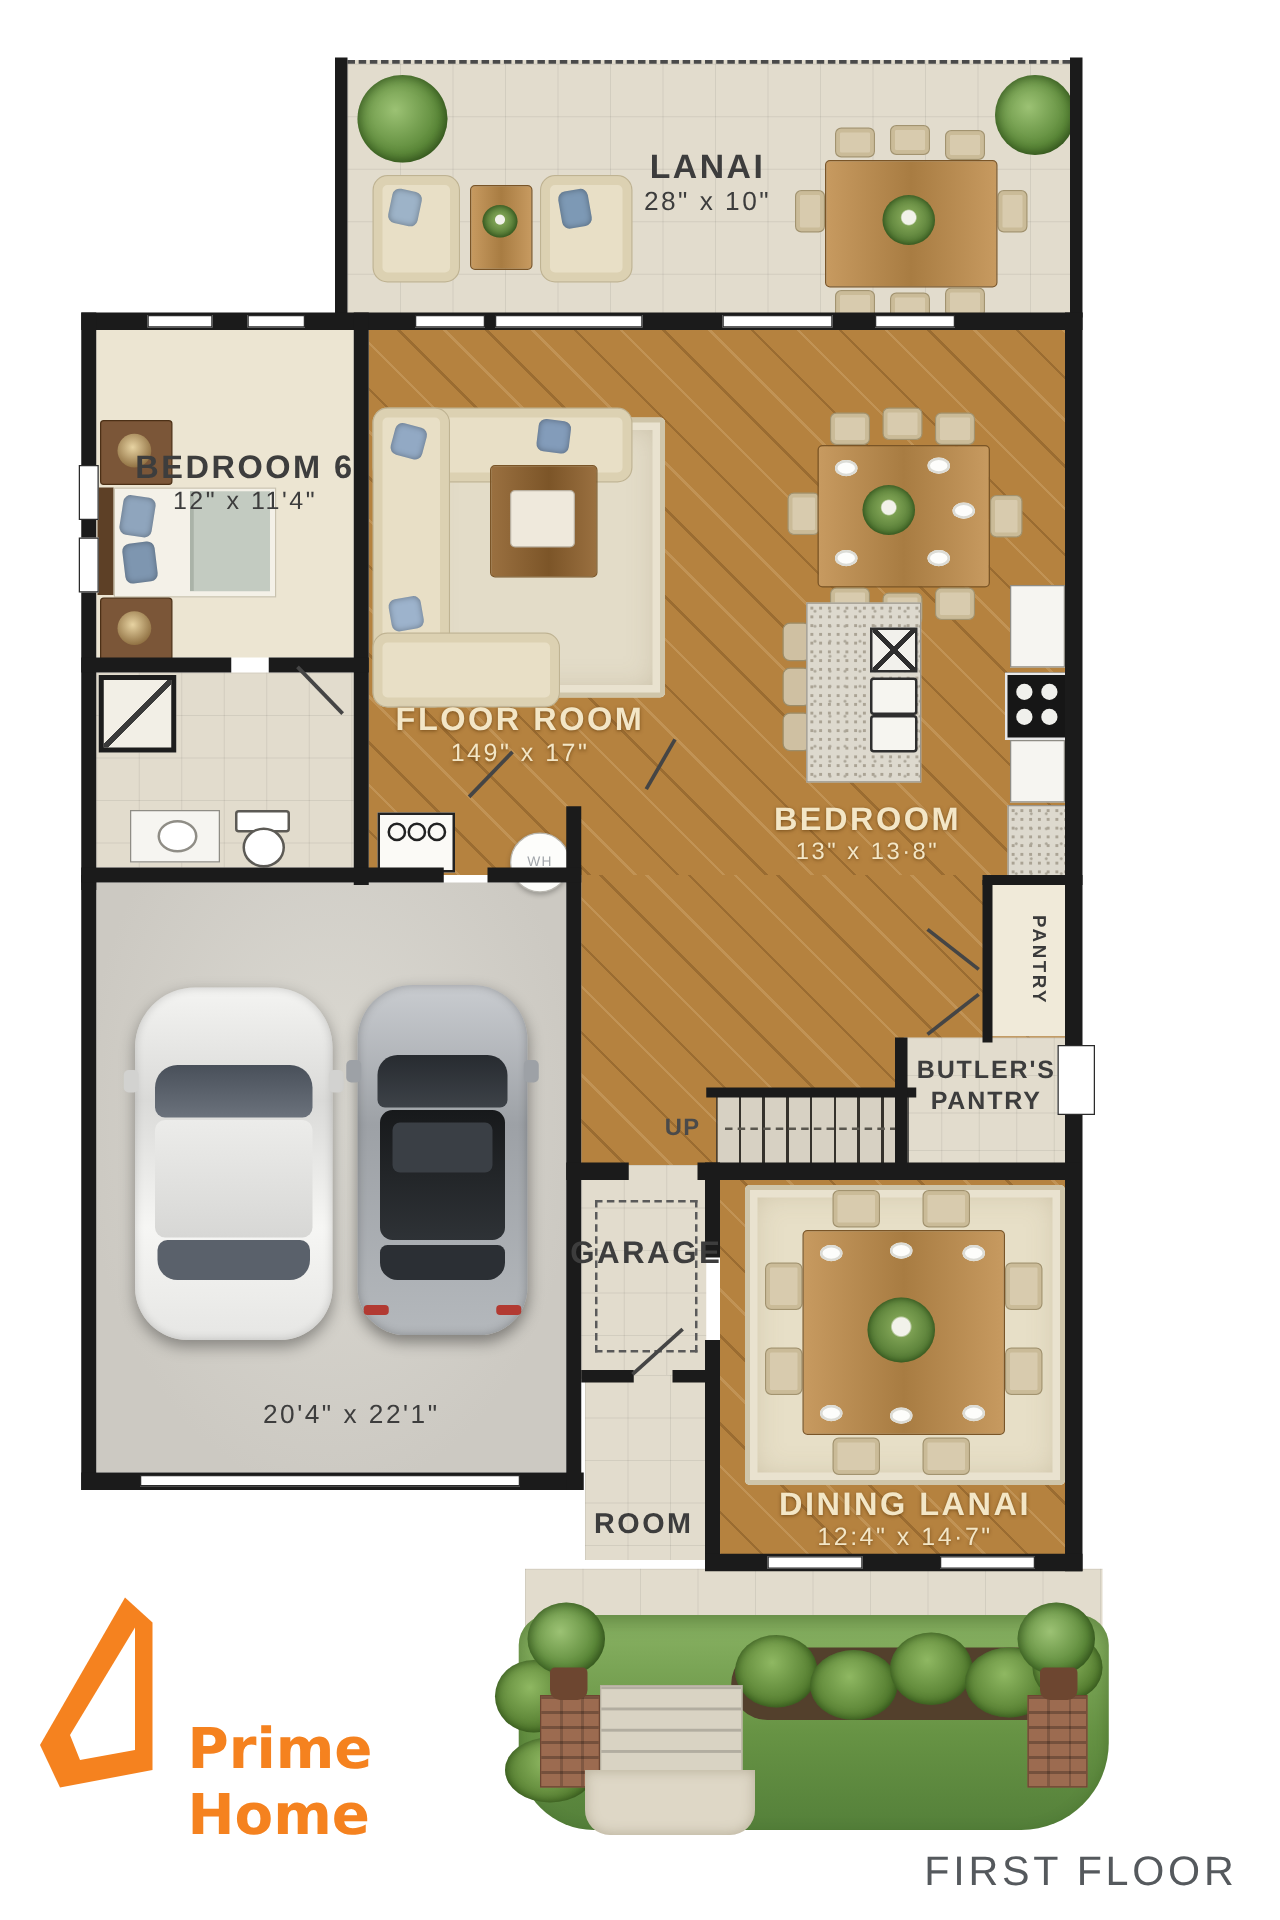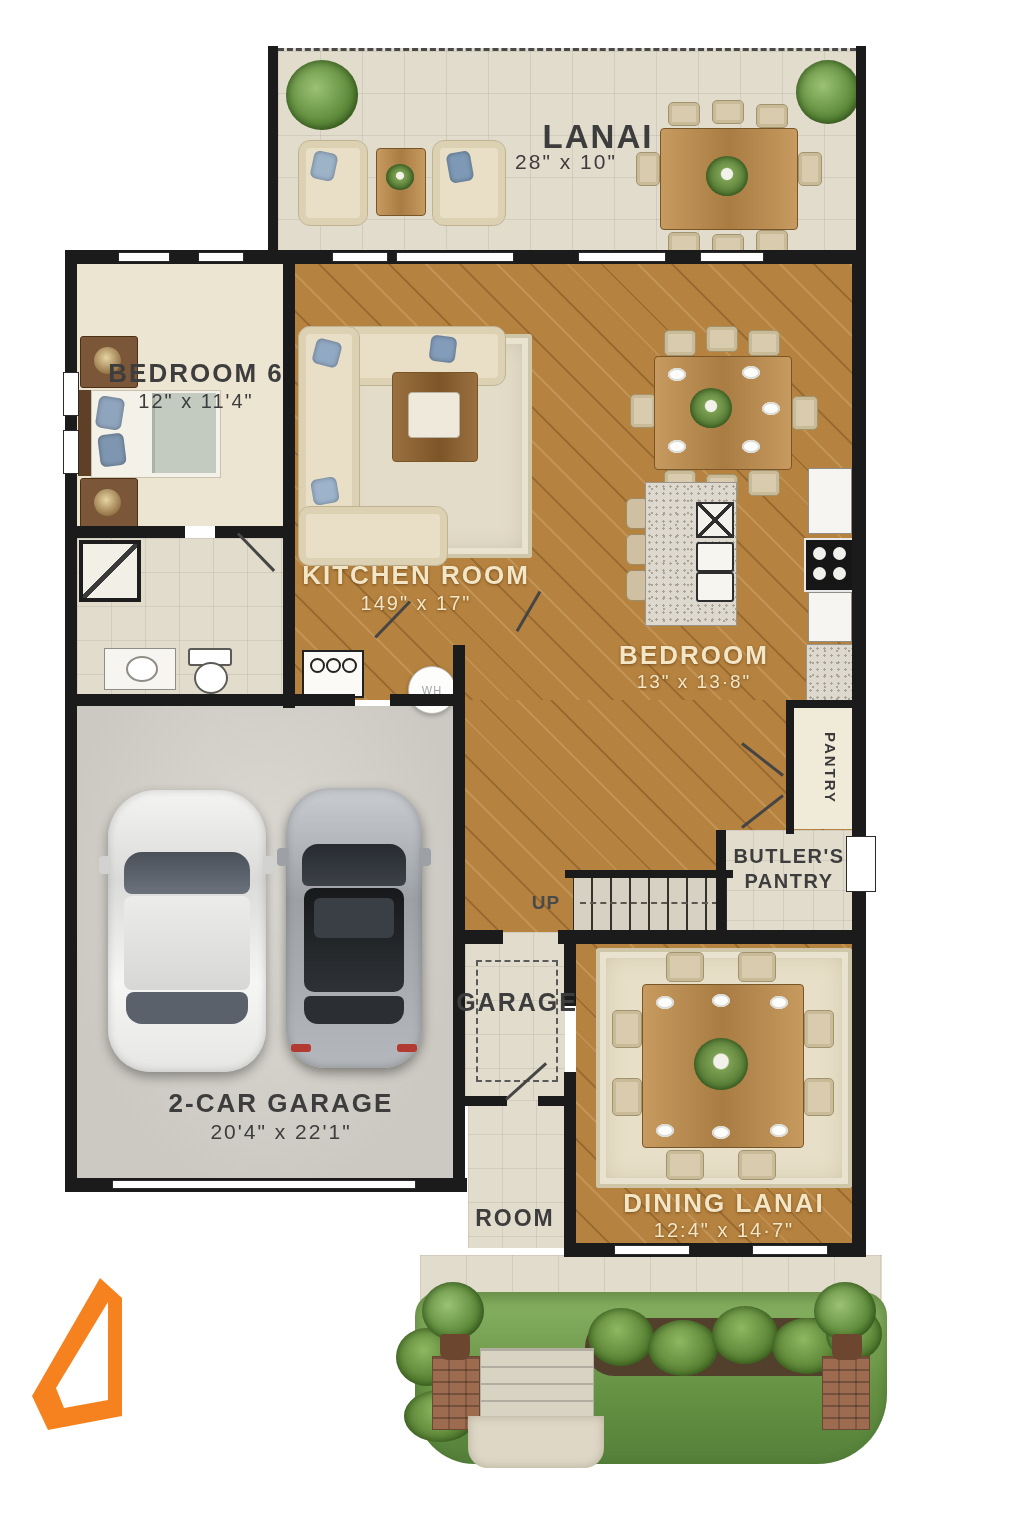--- a/index.html
+++ b/index.html
@@ -243,42 +243,41 @@
   <div class="win" style="left:752px;top:1245px;width:76px;height:10px;"></div>
   <div class="win" style="left:112px;top:1180px;width:304px;height:9px;"></div>
 
   <div class="door-line" style="left:238px;top:532px;width:52px;transform:rotate(46deg);"></div>
   <div class="door-line" style="left:410px;top:600px;width:50px;transform:rotate(134deg);"></div>
   <div class="door-line" style="left:742px;top:742px;width:52px;transform:rotate(38deg);"></div>
   <div class="door-line" style="left:742px;top:826px;width:52px;transform:rotate(-38deg);"></div>
   <div class="door-line" style="left:506px;top:1098px;width:54px;transform:rotate(-42deg);"></div>
   <div class="door-line" style="left:540px;top:590px;width:46px;transform:rotate(120deg);"></div>
 
-  <div class="label" style="left:598px;top:118px;font-size:33px;">LANAI</div>
+  <div class="label" style="left:566px;top:118px;font-size:27px;">LANAI</div>
   <div class="label dims" style="left:566px;top:150px;font-size:21px;font-weight:500;">28" x 10"</div>
 
   <div class="label" style="left:196px;top:358px;font-size:26px;">BEDROOM 6</div>
   <div class="label dims" style="left:196px;top:390px;font-size:20px;font-weight:500;">12" x 11'4"</div>
 
-  <div class="label light" style="left:416px;top:560px;font-size:26px;">KITCHEN ROOM</div>
+  <div class="label light" style="left:416px;top:560px;font-size:26px;">FLOOR ROOM</div>
   <div class="label light dims" style="left:416px;top:592px;font-size:20px;font-weight:500;">149" x 17"</div>
 
   <div class="label light" style="left:694px;top:640px;font-size:26px;">BEDROOM</div>
   <div class="label light dims" style="left:694px;top:671px;font-size:19px;font-weight:500;">13" x 13·8"</div>
 
   <div class="label" style="left:789px;top:845px;font-size:20px;letter-spacing:1.5px;">BUTLER'S</div>
   <div class="label" style="left:789px;top:870px;font-size:20px;letter-spacing:1.5px;">PANTRY</div>
 
   <div class="label" style="left:822px;top:716px;font-size:15px;letter-spacing:2px;transform:none;writing-mode:vertical-rl;height:104px;color:#3a3a3a;">PANTRY</div>
 
   <div class="label" style="left:546px;top:892px;font-size:19px;letter-spacing:1px;color:#4a4a4a;">UP</div>
 
   <div class="label" style="left:517px;top:988px;font-size:25px;">GARAGE</div>
 
-  <div class="label" style="left:281px;top:1088px;font-size:26px;">2-CAR GARAGE</div>
   <div class="label dims" style="left:281px;top:1120px;font-size:21px;font-weight:500;">20'4" x 22'1"</div>
 
   <div class="label" style="left:515px;top:1205px;font-size:23px;">ROOM</div>
 
   <div class="label light" style="left:724px;top:1188px;font-size:26px;">DINING LANAI</div>
   <div class="label light dims" style="left:724px;top:1219px;font-size:20px;font-weight:500;">12:4" x 14·7"</div>
 
   <div class="abs" style="left:415px;top:1292px;width:472px;height:172px;border-radius:24px 24px 70px 60px;
               background:linear-gradient(180deg,#8ab364,#679344 55%,#54803a);box-shadow:inset 0 6px 14px rgba(30,60,10,.35);"></div>
   <div class="abs" style="left:585px;top:1318px;width:282px;height:58px;border-radius:30px;background:#53402c;"></div>
@@ -297,16 +296,18 @@
   <div class="abs" style="left:832px;top:1334px;width:30px;height:26px;background:#6d4630;border-radius:4px 4px 8px 8px;"></div>
   <div class="abs" style="left:480px;top:1348px;width:112px;height:68px;background-color:#d9d3c3;
               background-image:linear-gradient(rgba(0,0,0,.18) 2px,transparent 2px);background-size:100% 17px;border:1px solid #b6b0a0;"></div>
   <div class="abs" style="left:468px;top:1416px;width:136px;height:52px;background:#ded7c6;border-radius:0 0 20px 20px;box-shadow:inset 0 0 10px rgba(120,110,80,.4);"></div>
 
   <div class="abs" style="left:22px;top:1262px;width:400px;height:170px;">
     <svg width="118" height="158" viewBox="0 0 118 158" style="position:absolute;left:0;top:12px;">
       <polygon points="10,122 78,4 100,24 100,142 26,156" fill="#f5821f"></polygon>
       <polygon points="34,114 86,28 86,126 42,134" fill="#ffffff"></polygon>
     </svg>
-  </div>
-
+    <div style="position:absolute;left:128px;top:110px;font-size:45px;font-weight:600;color:#f5821f;font-family:'DejaVu Sans',sans-serif;">Prime Home</div>
+  </div>
+
+  <div style="position:absolute;right:34px;top:1478px;font-size:33px;font-weight:500;color:#55595d;letter-spacing:3px;">FIRST FLOOR</div>
 
 </div>
 
 </body></html>

